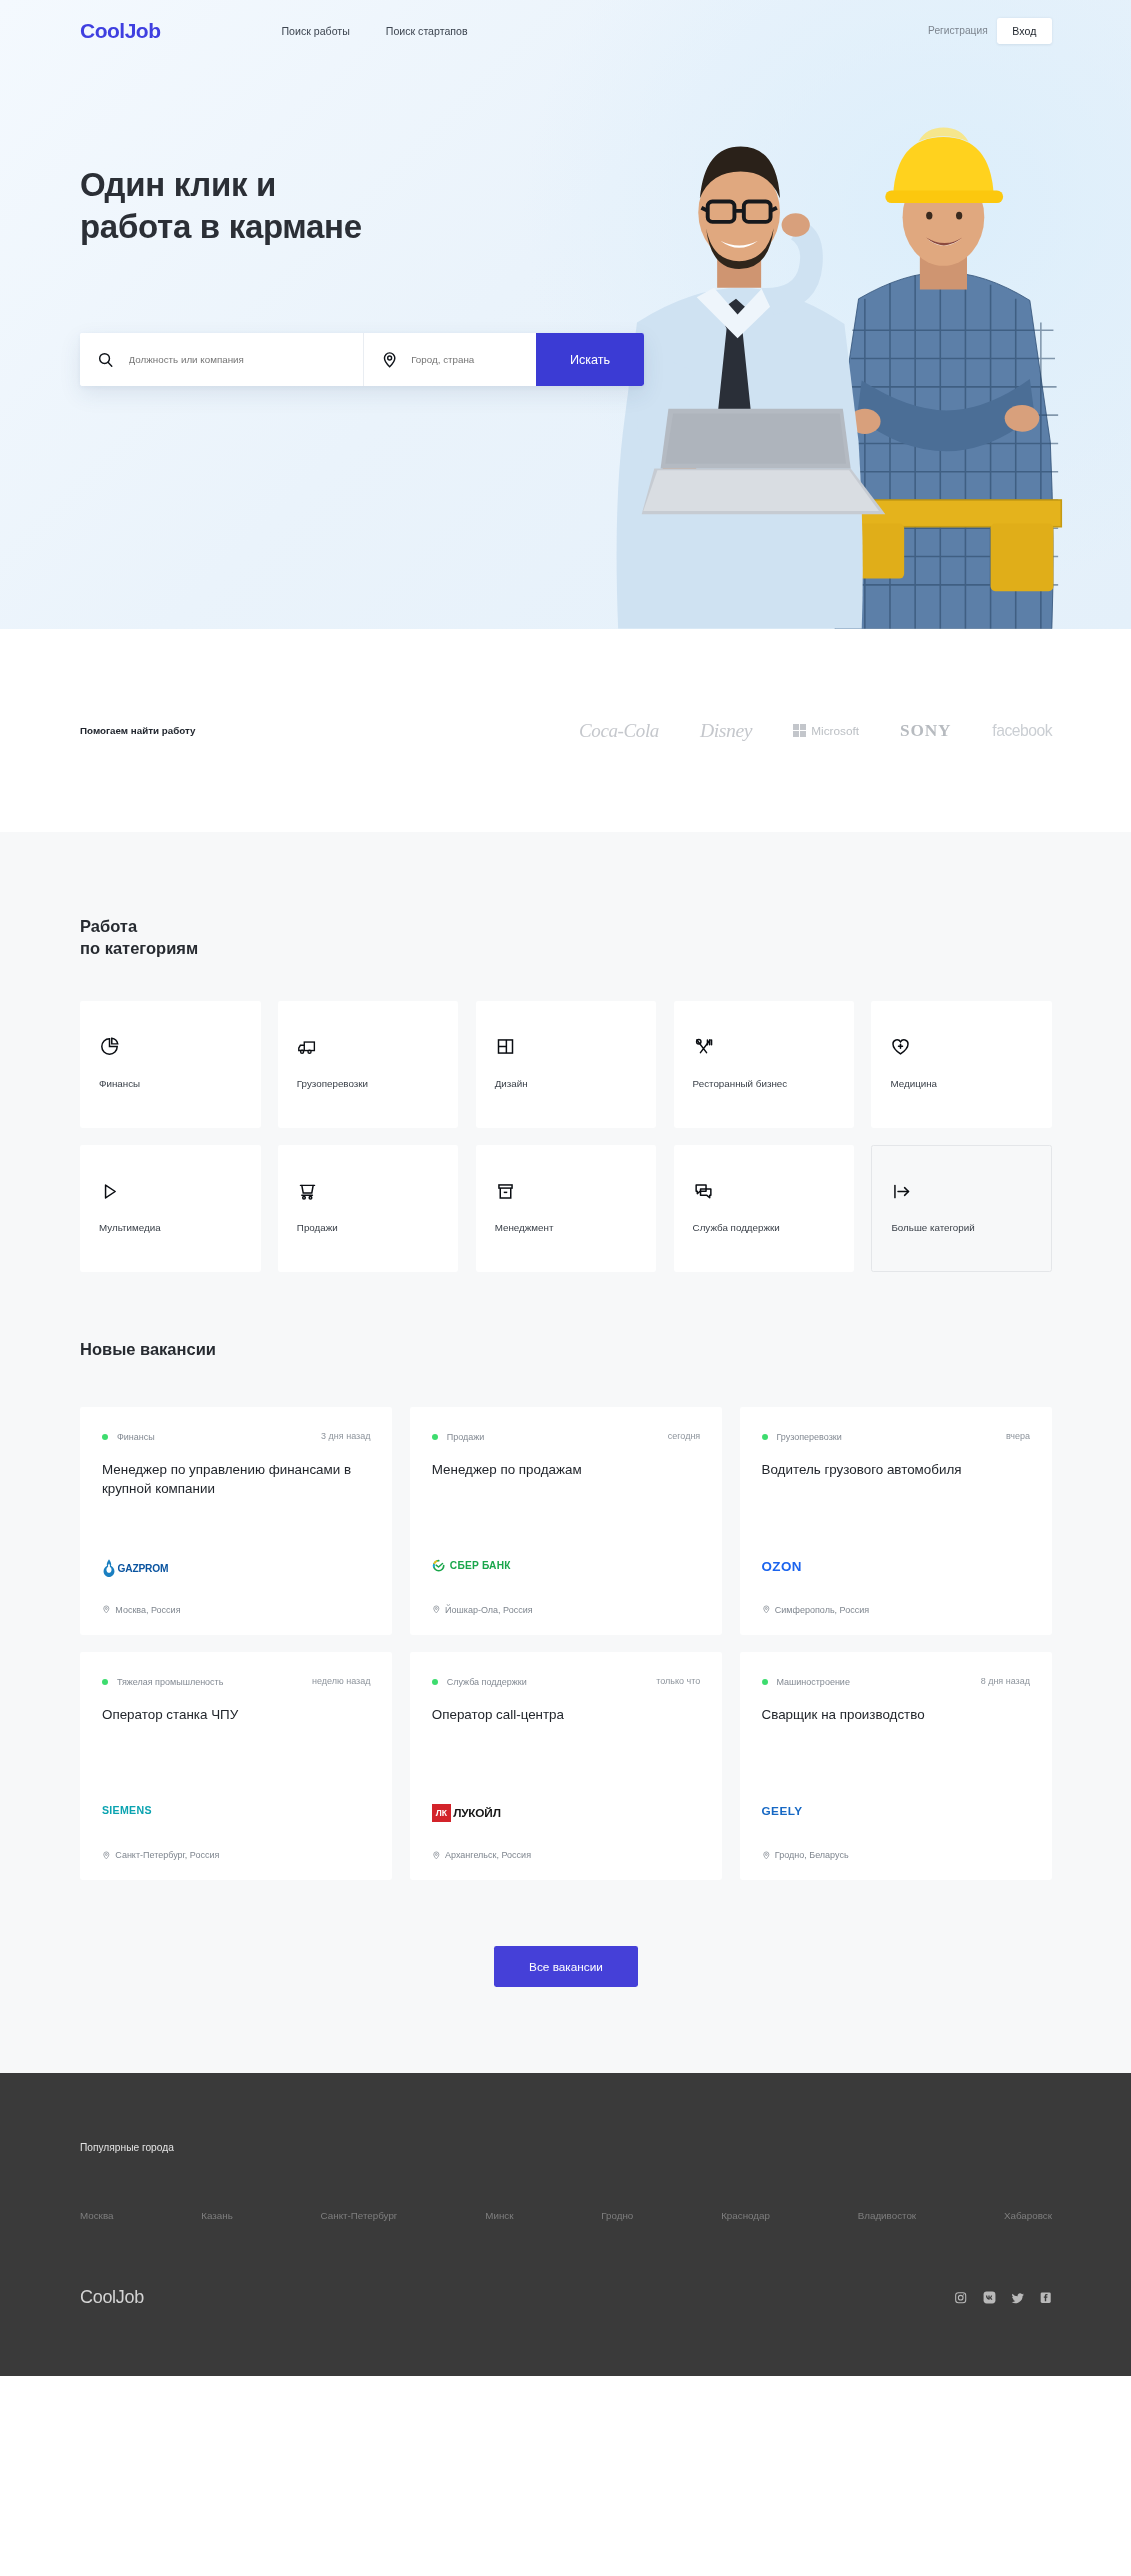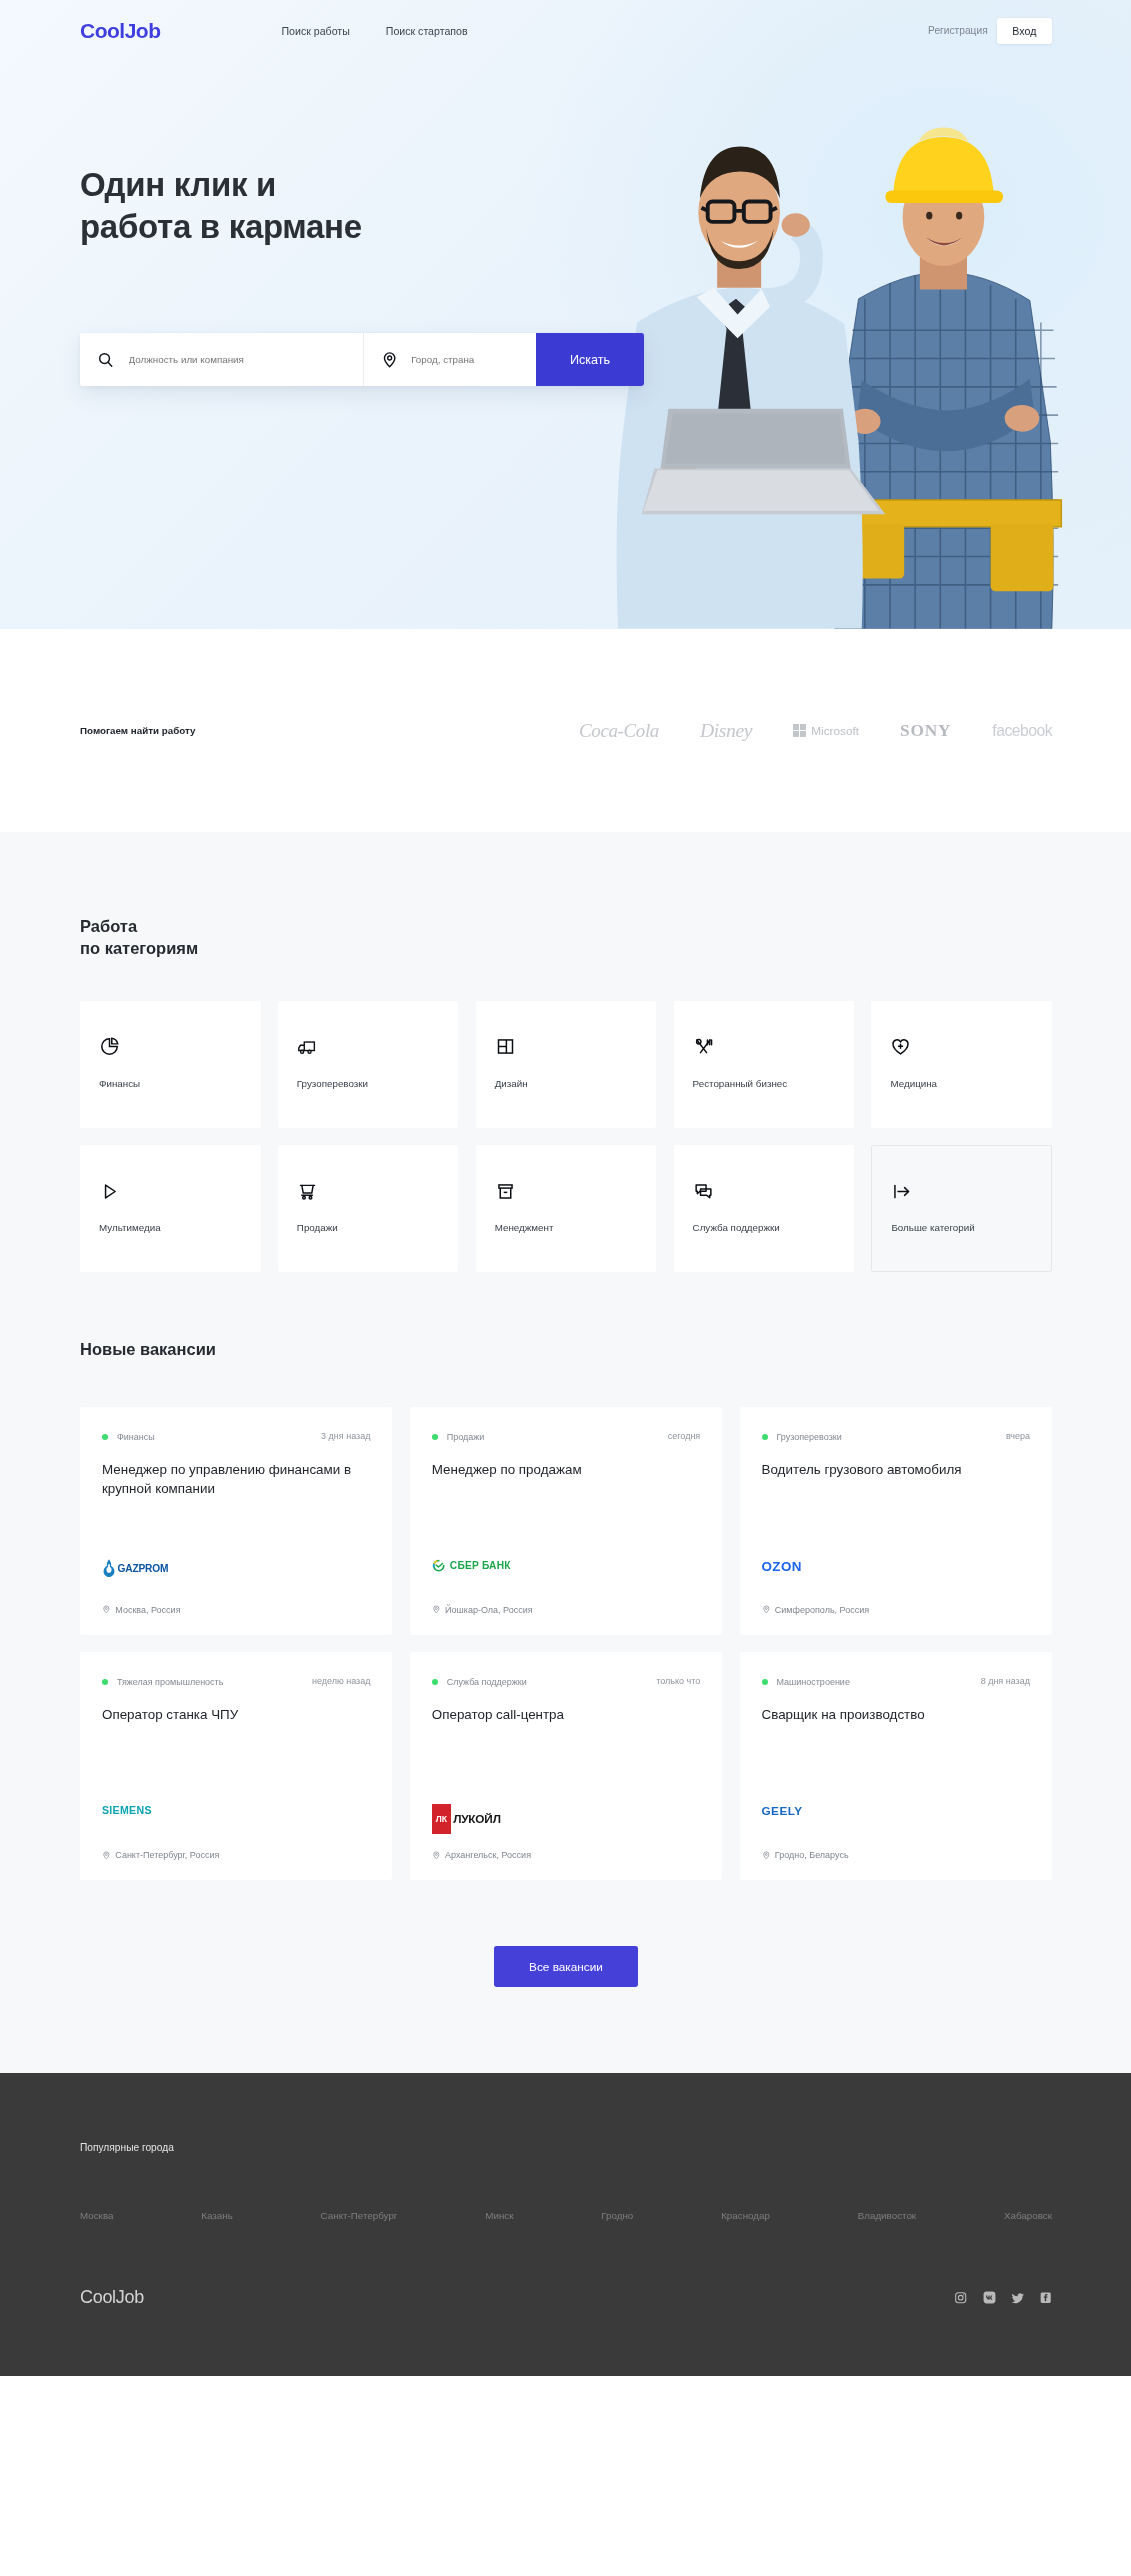--- a/index.html
+++ b/index.html
@@ -145,21 +145,21 @@
   .pin svg { display: block; }
 
   
   .lg-gazprom { display: flex; align-items: center; gap: 1.6px; }
   .lg-gazprom .txt { font-size: 10.2px; font-weight: 700; color: #0a54a0; letter-spacing: -0.2px; font-family:"Liberation Sans", sans-serif; }
   .lg-sber { display: flex; align-items: center; gap: 4.7px; }
   .lg-sber .txt { font-size: 10.2px; font-weight: 700; color: #1aa64b; letter-spacing: 0.2px; }
   .lg-ozon { font-size: 13.4px; font-weight: 700; color: #1b64ee; letter-spacing: 0.4px; }
   .lg-siemens { font-size: 10.6px; font-weight: 700; color: #0aa3b0; letter-spacing: 0.3px; }
   .lg-lukoil { display: flex; align-items: center; }
-  .lg-lukoil .sq { width: 19px; height: 30px; background: #d3232a; color:#fff; font-size:8.6px; font-weight:700; display:flex; align-items:center; justify-content:center; }
+  .lg-lukoil .sq { width: 19px; height: 18px; background: #d3232a; color:#fff; font-size:8.6px; font-weight:700; display:flex; align-items:center; justify-content:center; }
   .lg-lukoil .nm { font-size: 11.8px; font-weight: 700; color: #151515; margin-left: 2.4px; letter-spacing:-0.2px; }
   .lg-geely { font-size: 11.8px; font-weight: 700; color: #1668c4; letter-spacing: 0.4px; }
 
   .all-btn-wrap { display: flex; justify-content: center; padding: 66px 0 86px 0; align-items: flex-end; }
   .all-btn {
     background: #4540d8; color: #fff; border: none; border-radius: 2.4px;
     font-family: inherit; font-size: 11.8px; padding: 13.4px 35px; cursor: pointer;
   }
 
   

